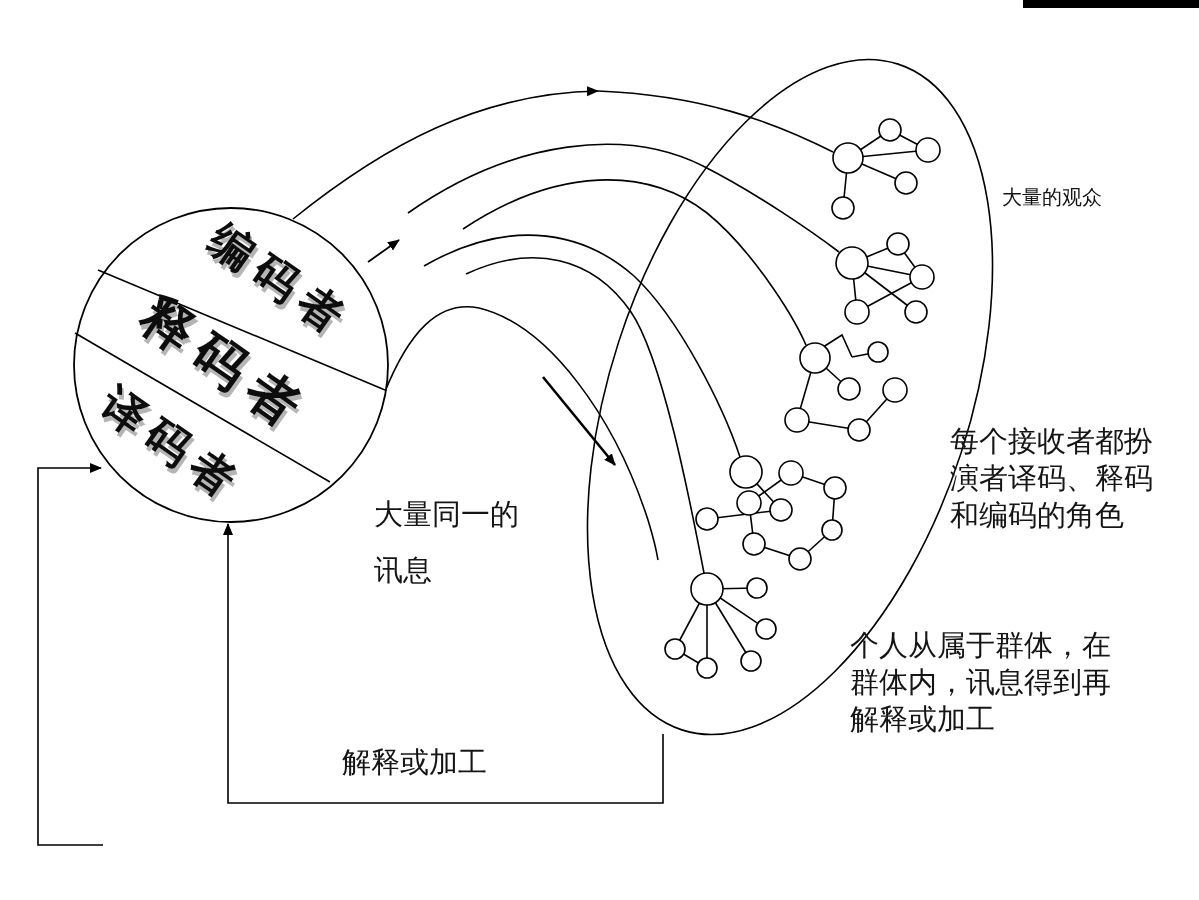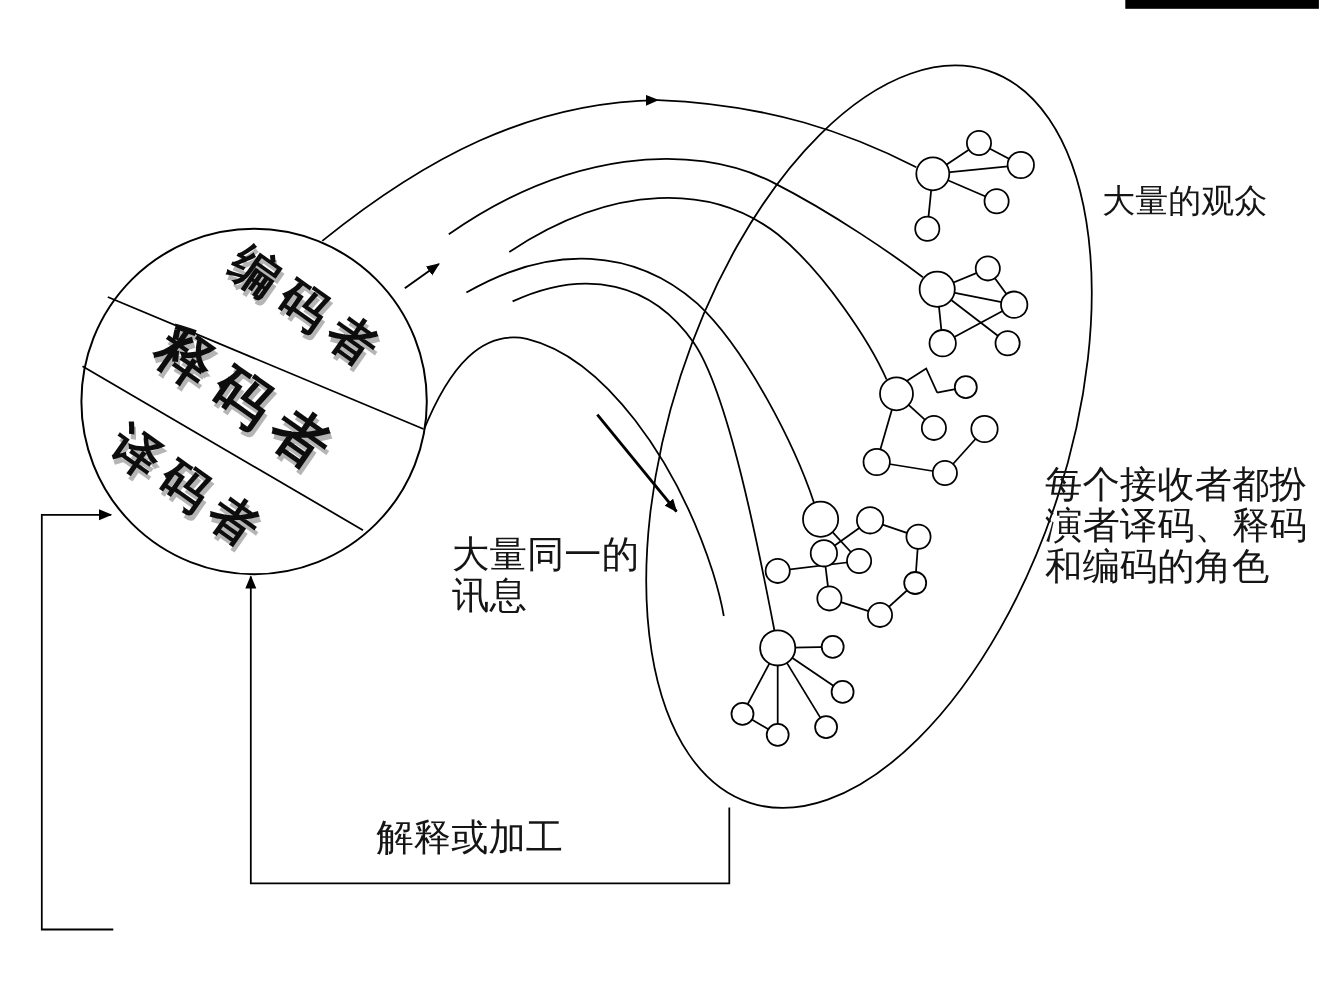--- a/index.html
+++ b/index.html
@@ -10,21 +10,21 @@
     overflow:hidden;
     font-family:"Liberation Serif","DejaVu Serif",serif;
     color:#111;
   }
   .stage svg{position:absolute;left:0;top:0;}
   .lbl{
     position:absolute;
     white-space:pre-line;
     color:#151515;
   }
-  .lbl.std{font-size:34px;line-height:37px;}
+  .lbl.std{font-size:29px;line-height:37px;}
   .band{
     position:absolute;
     font-weight:bold;
     color:#0d0d0d;
     text-shadow:4px 3px 0 #b5b5b5;
     transform-origin:center center;
     white-space:nowrap;
   }
   .band.b1{left:280px;top:281px;font-size:44px;letter-spacing:10px;transform:translate(-50%,-50%) rotate(35deg);}
   .band.b2{left:225px;top:365px;font-size:52px;letter-spacing:12px;transform:translate(-50%,-50%) rotate(35deg);}
@@ -145,26 +145,29 @@
         <circle cx="707" cy="668" r="10"></circle>
         <circle cx="675" cy="649" r="10"></circle>
       </g>
     </g>
   </svg>
 
   <div class="band b1">编码者</div>
   <div class="band b2">释码者</div>
   <div class="band b3">译码者</div>
 
-  <div class="lbl std" style="left:1002px;top:165px;font-size:30px;text-align:right;">大量的观众</div>
+  <div class="lbl std" style="left:1002px;top:179px;font-size:20px;text-align:right;">大量的观众</div>
 
   <div class="lbl std" style="left:950px;top:423px;">每个接收者都扮
 演者译码、释码
 和编码的角色</div>
 
+  <div class="lbl std" style="left:850px;top:627px;">个人从属于群体，在
+群体内，讯息得到再
+解释或加工</div>
 
-  <div class="lbl std" style="left:374px;top:486px;line-height:38px;margin-left:37px;">大量同一的
+  <div class="lbl std" style="left:374px;top:486px;line-height:56px;">大量同一的
 讯息</div>
 
   <div class="lbl std" style="left:342px;top:744px;">解释或加工</div>
 
 
 </div>
 
 </body></html>

